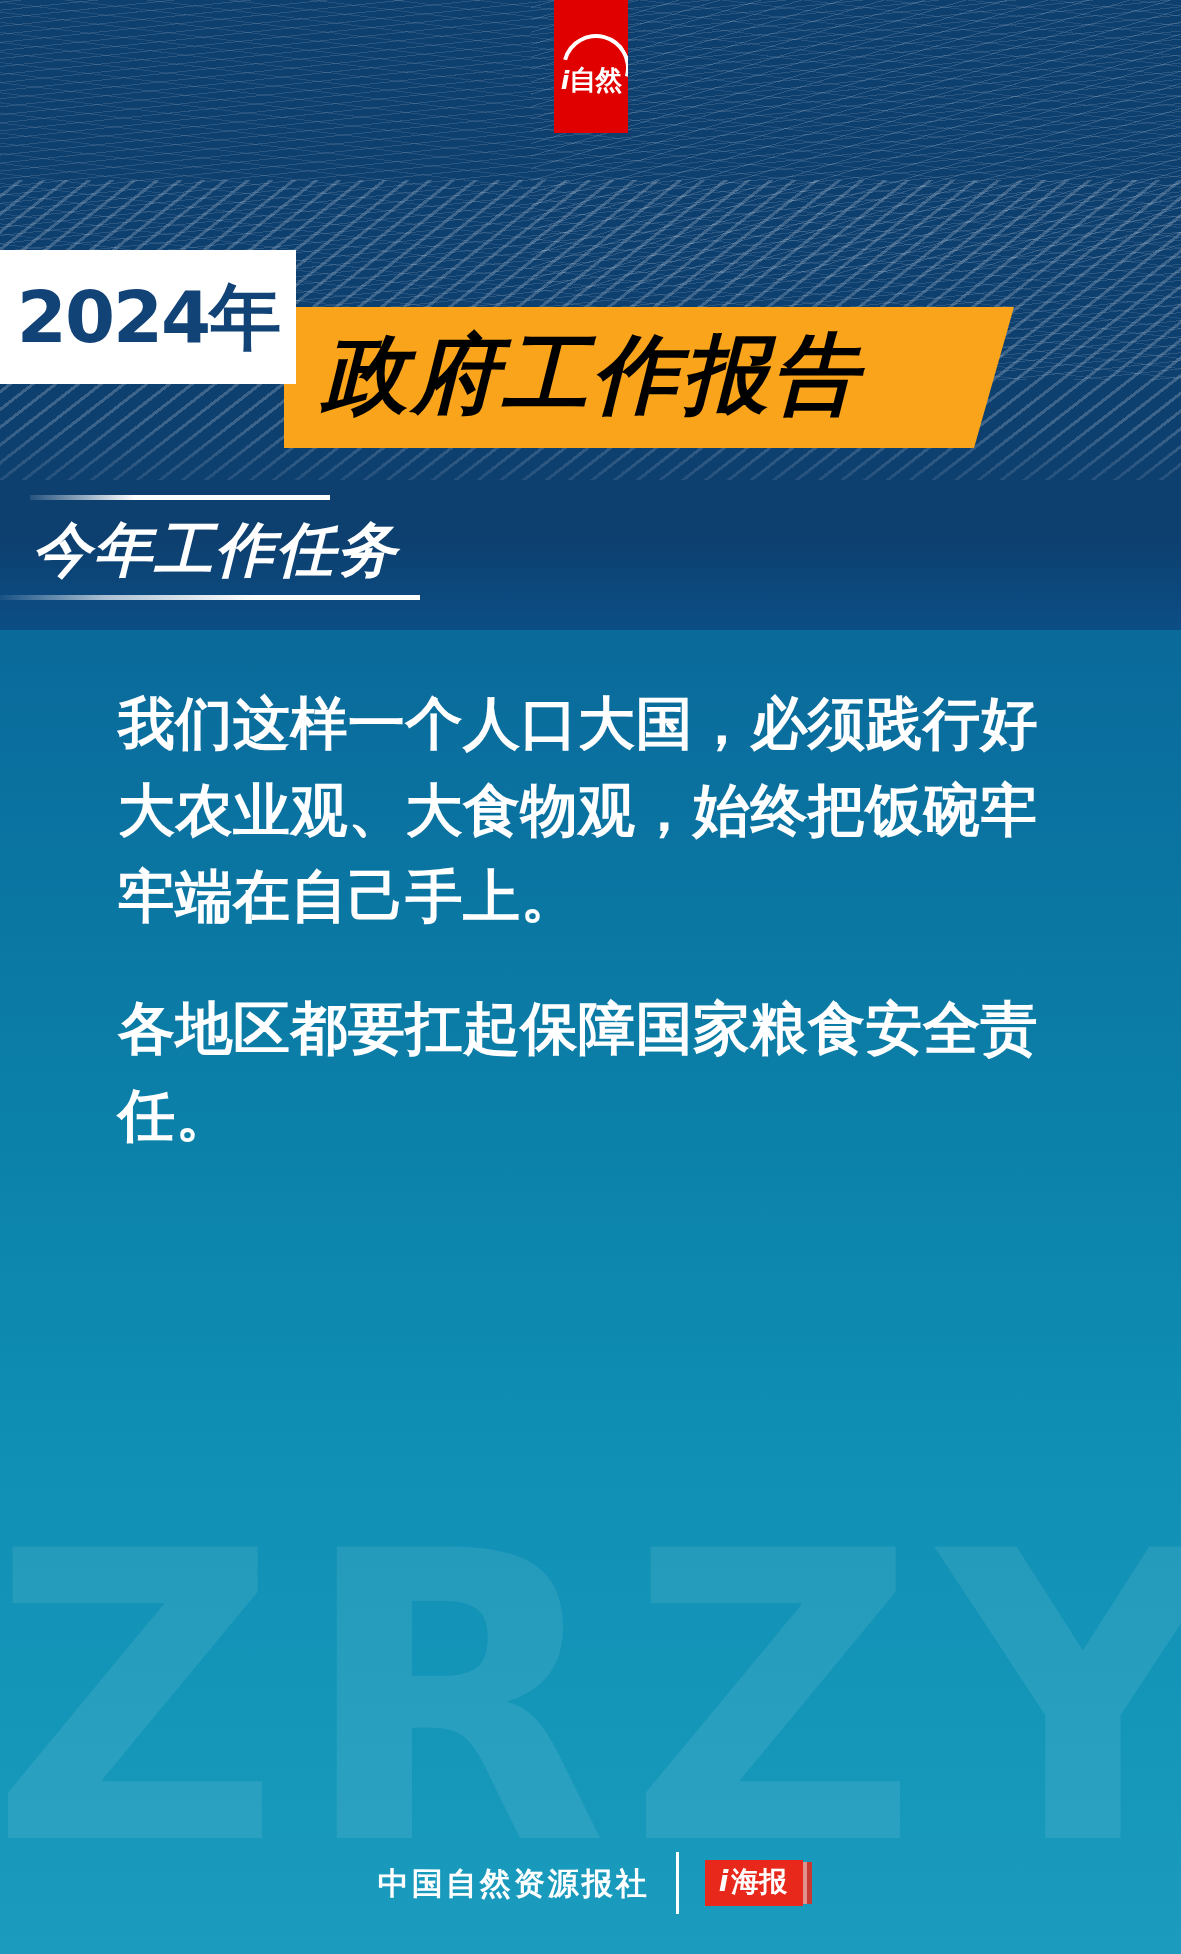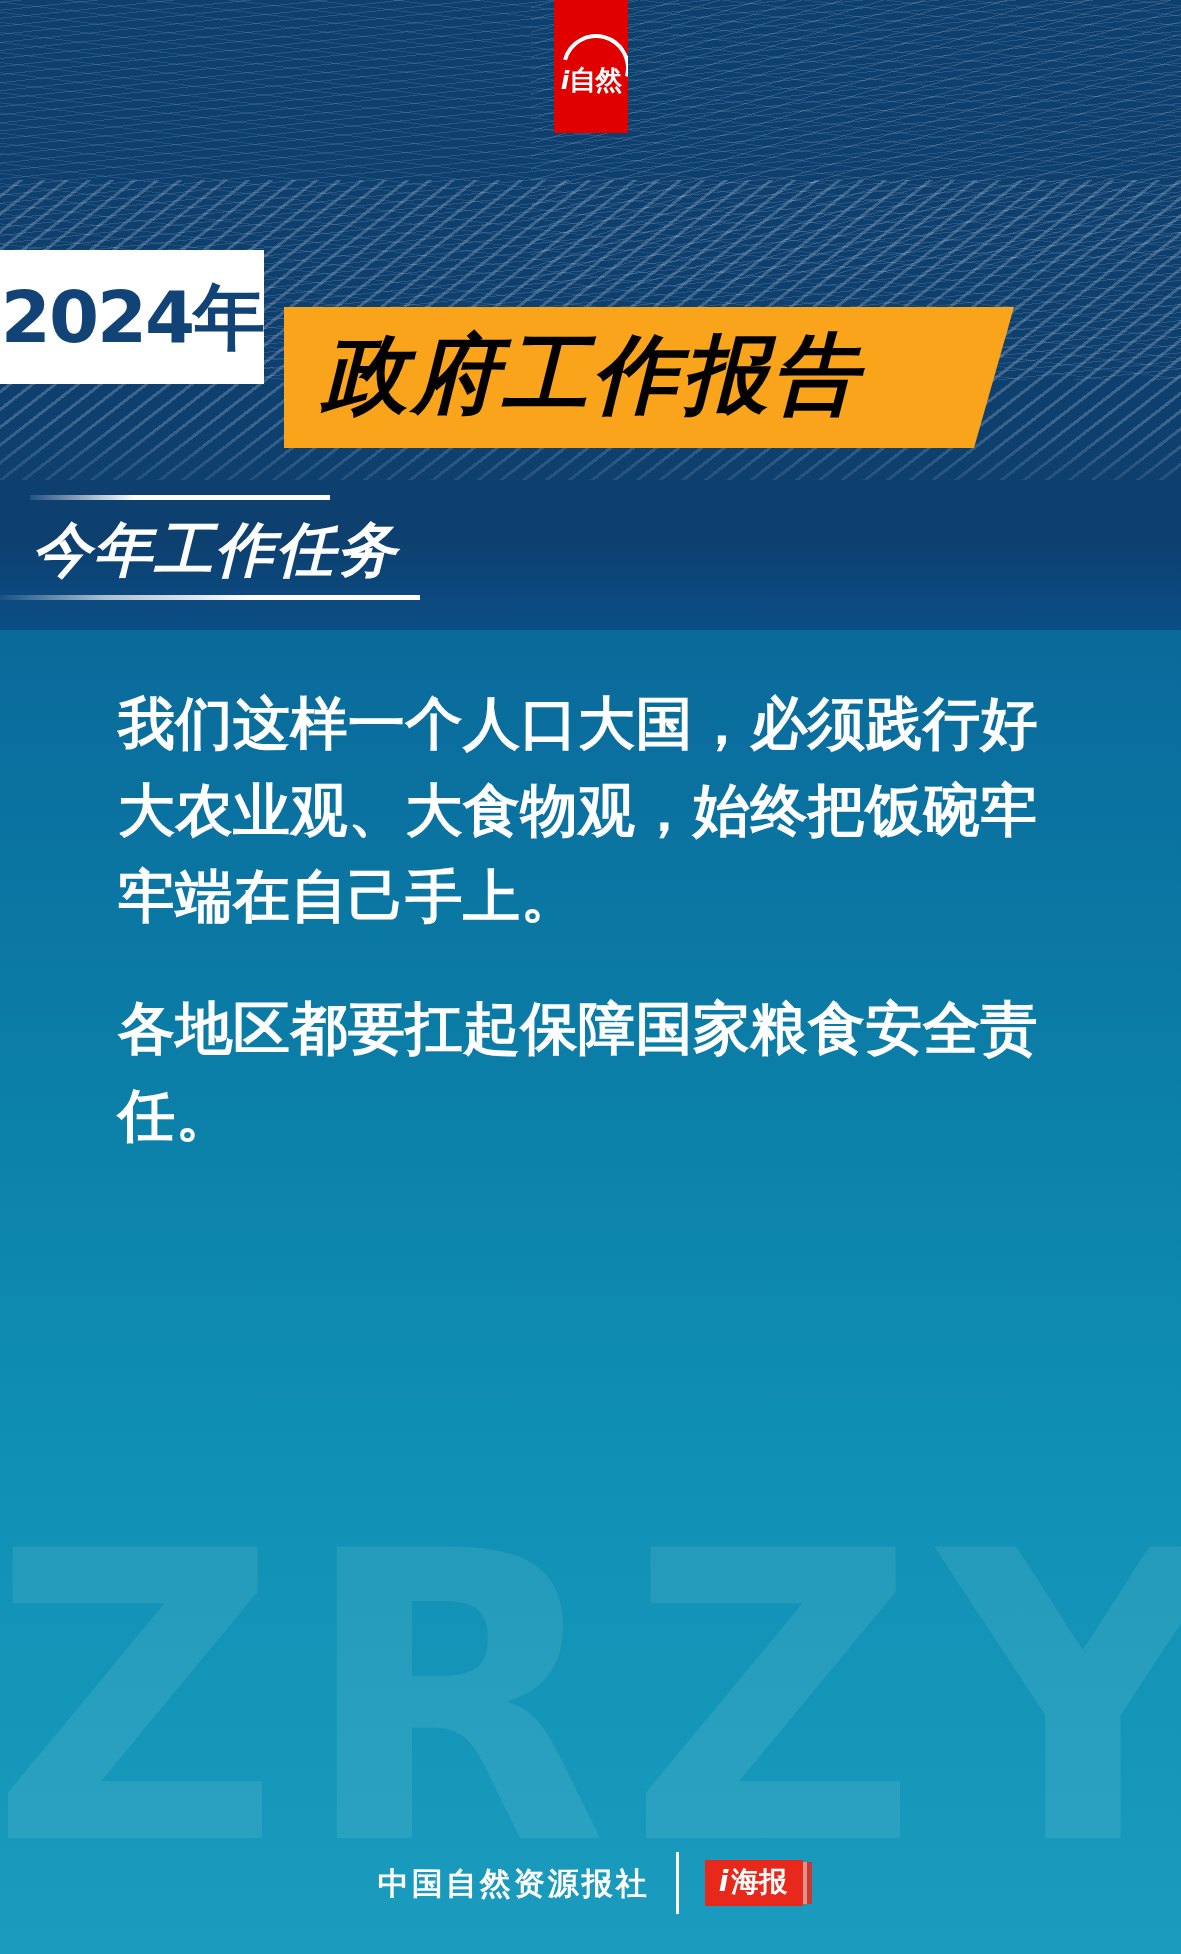--- a/index.html
+++ b/index.html
@@ -120,21 +120,21 @@
   .logo-badge .lg-i {
     font-style: italic;
     font-size: 25px;
     margin-right: 1px;
   }
 
   
   .year-box {
     position: absolute;
     left: 0; top: 250px;
-    width: 264px; height: 134px;
+    width: 296px; height: 134px;
     background: #ffffff;
     z-index: 5;
     display: flex;
     align-items: center;
     justify-content: center;
   }
   .year-box .year-text {
     color: #114377;
     font-size: 72px;
     font-weight: bold;

